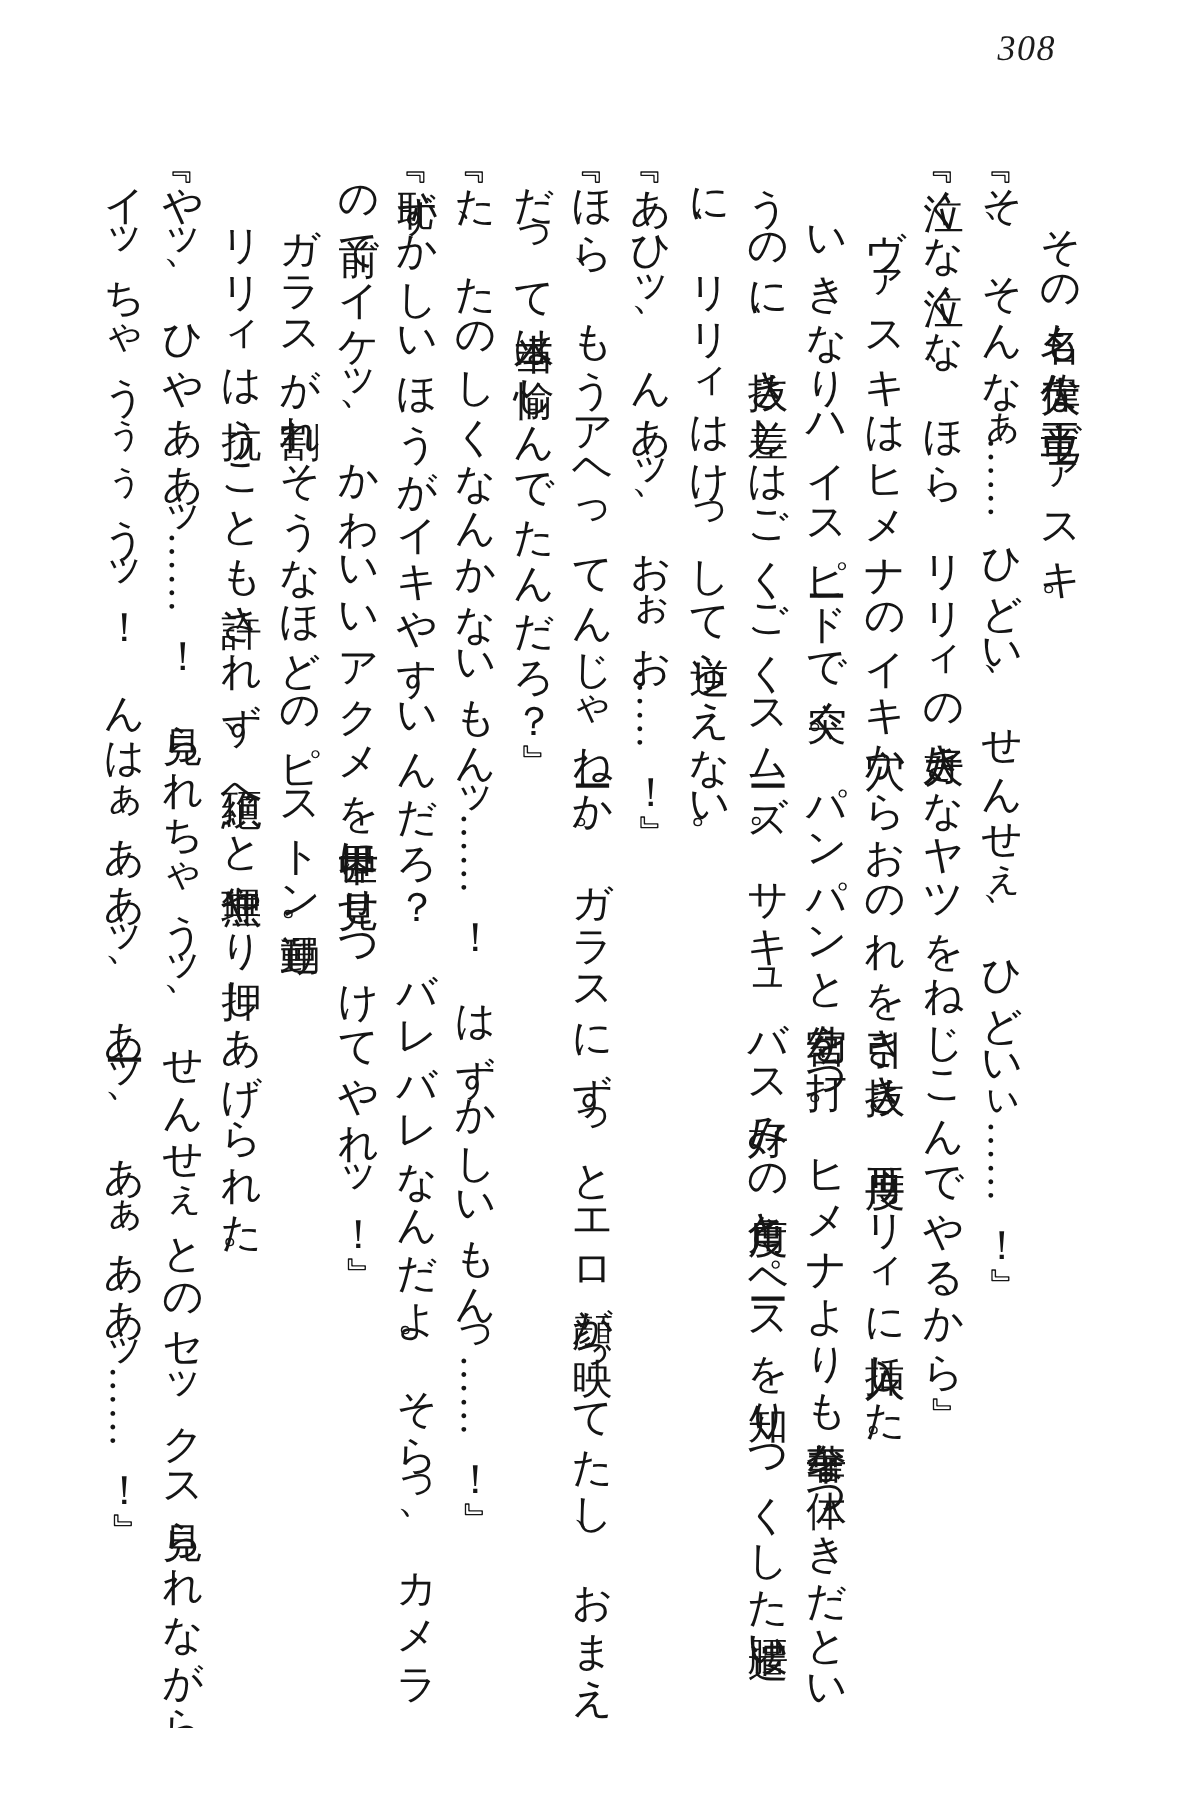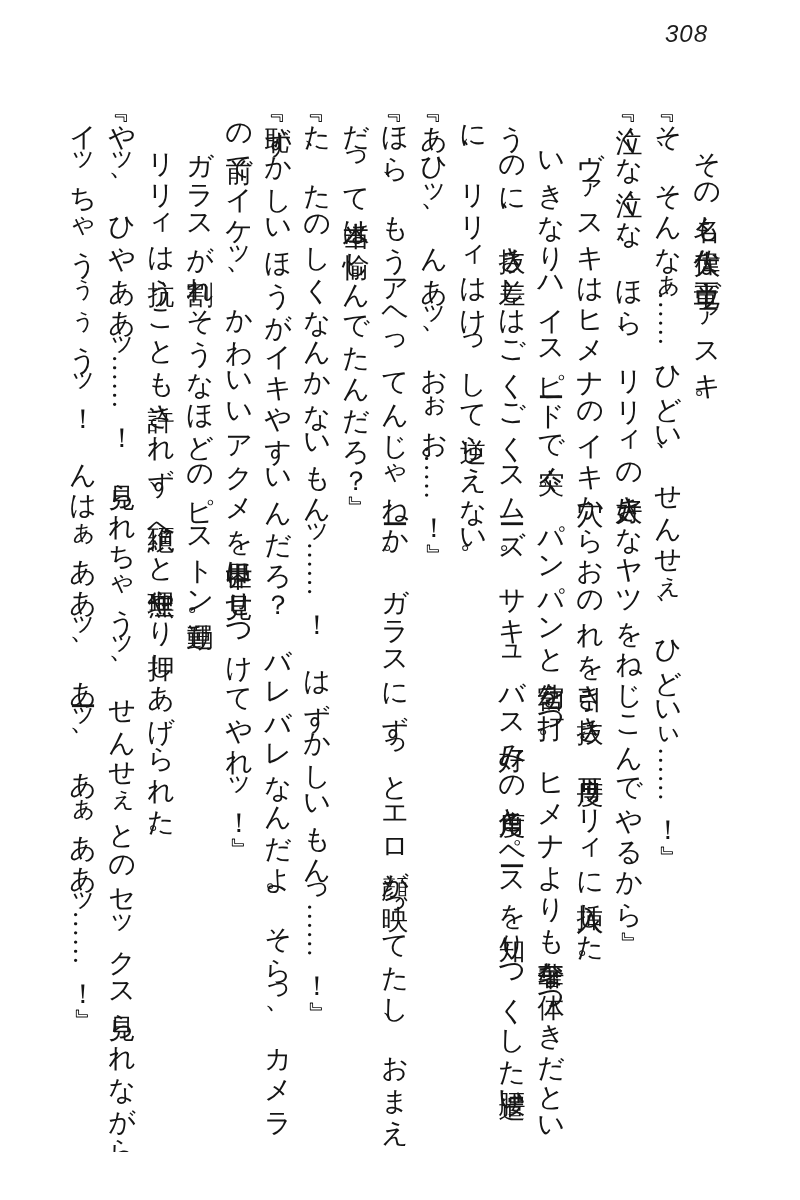--- a/index.html
+++ b/index.html
@@ -20,21 +20,21 @@
     background: #ffffff;
   }
   .page-num {
     position: absolute;
     top: 20px;
     left: 665px;
     font-size: 24px;
     font-style: italic;
     color: #1c1c1c;
     letter-spacing: 1px;
-    font-family: Liberation Sans, sans-serif;
+    font-family: Liberation Serif, serif;
   }
   .text-block {
     position: absolute;
     top: 106px;
     right: 74px;
     height: 1046px;
     width: 665px;
     writing-mode: vertical-rl;
     -webkit-writing-mode: vertical-rl;
     text-orientation: mixed;

